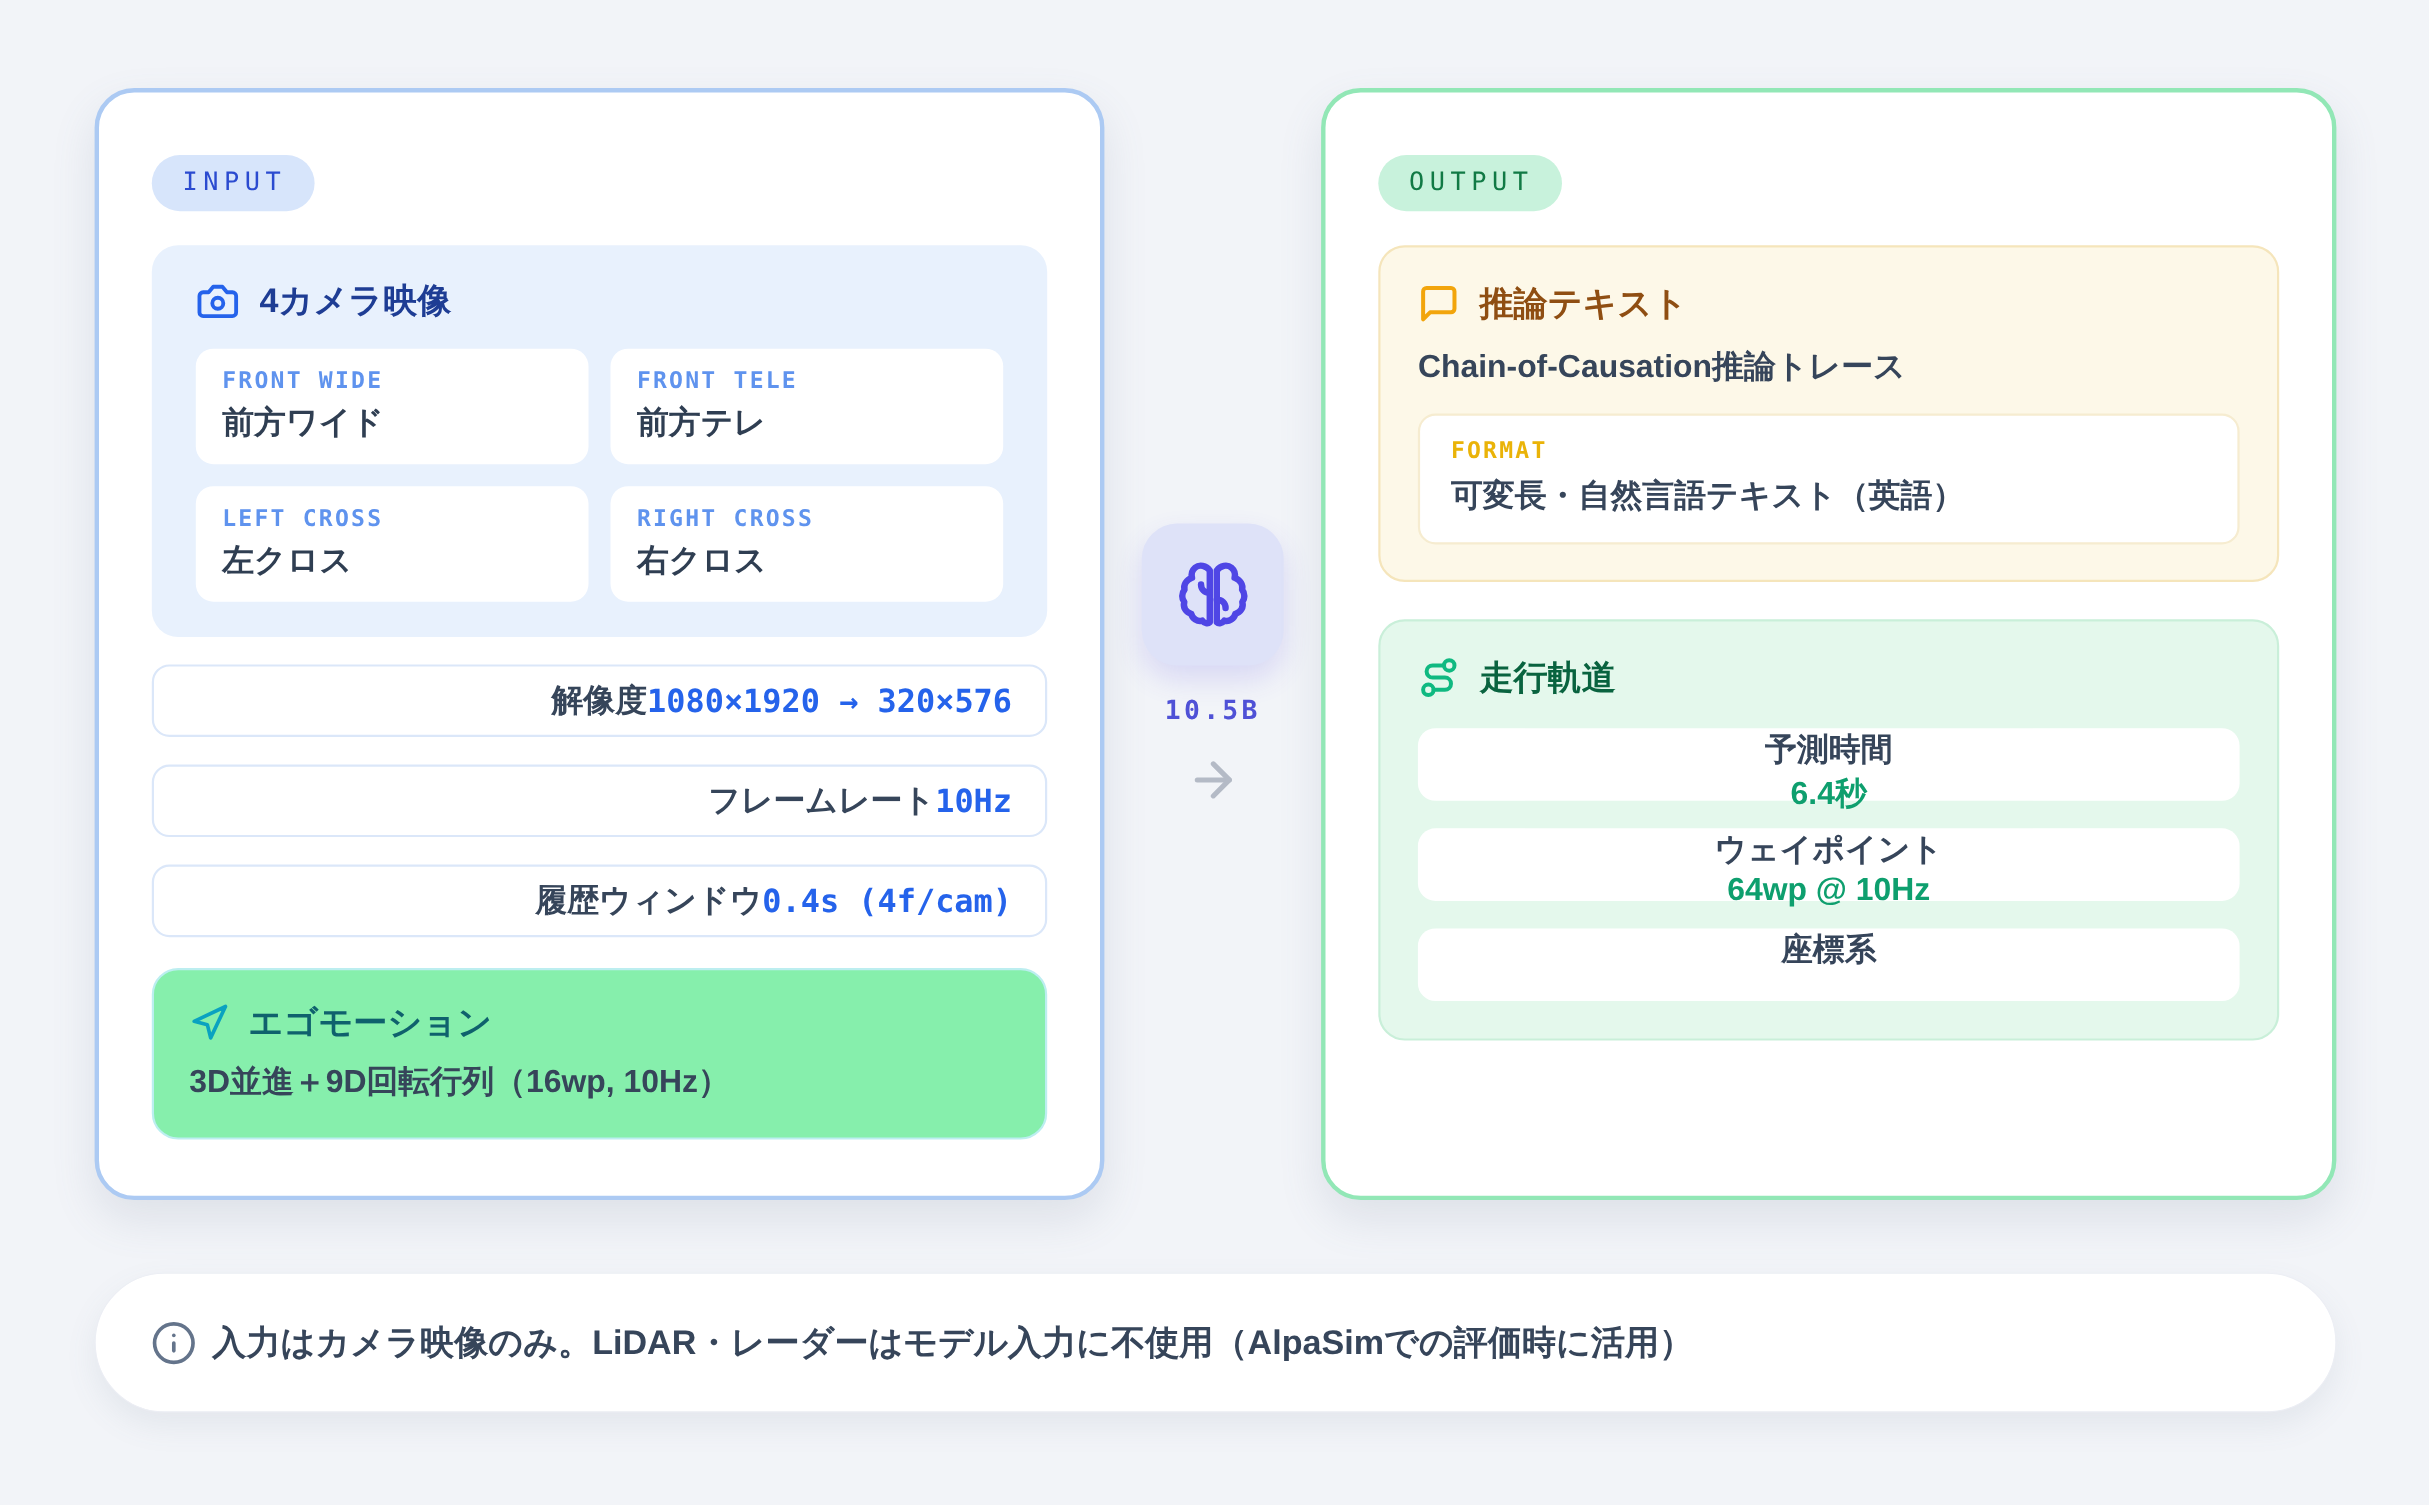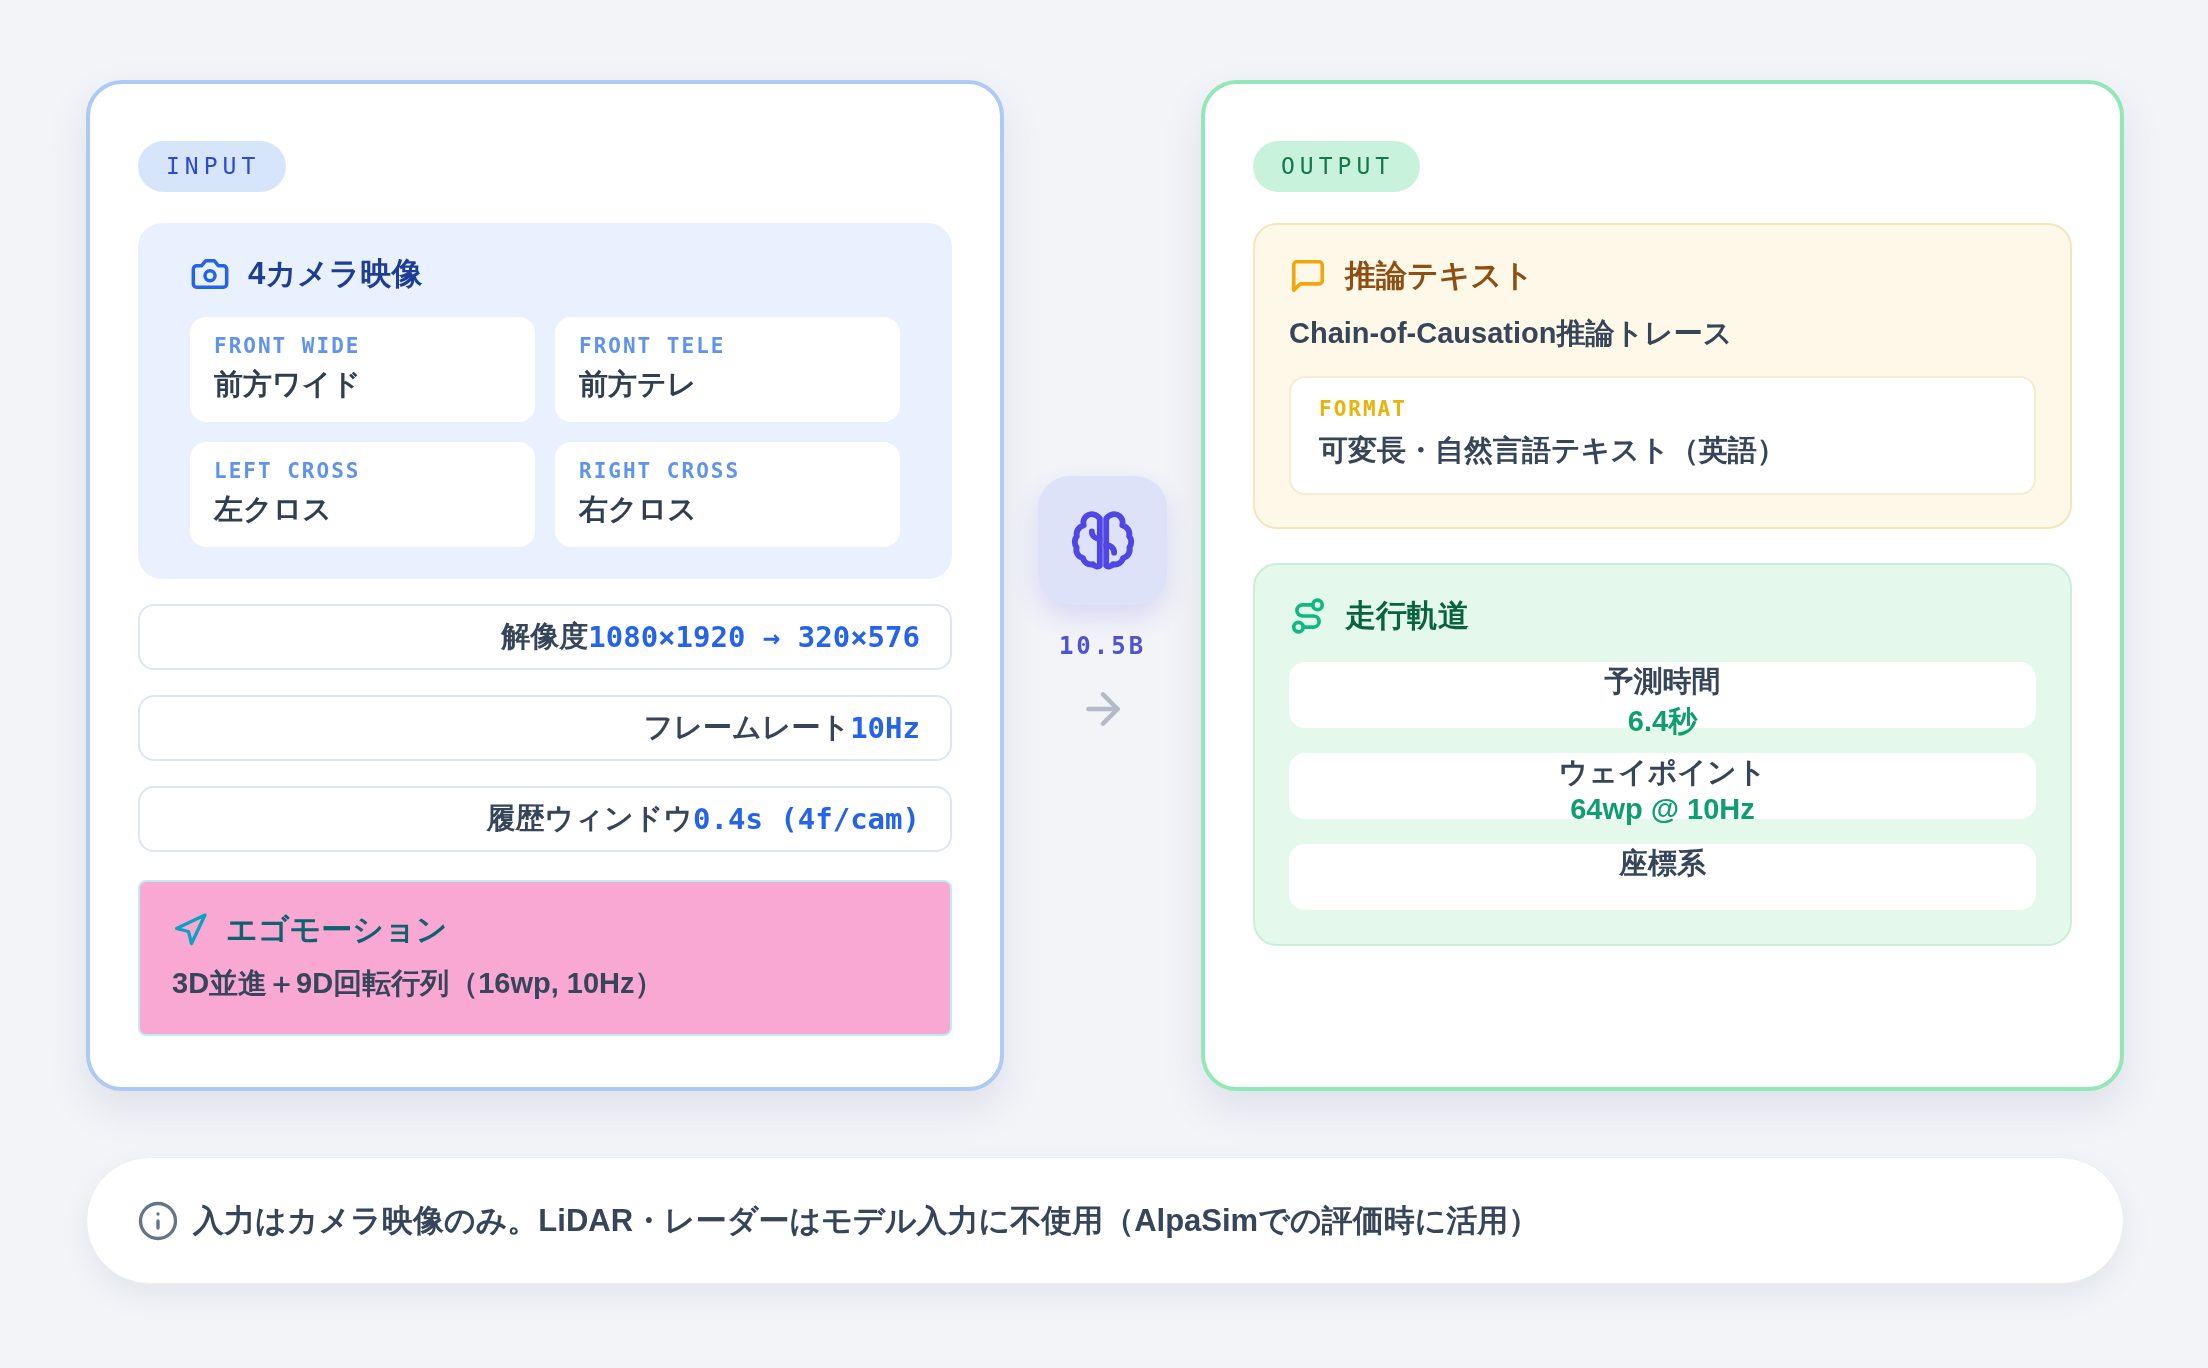--- a/index.html
+++ b/index.html
@@ -32,38 +32,38 @@
     padding:12px 26px 13px 28px;
     border-radius:26px;
   }
   .badge-input  { background:#d7e5fb; color:#2b4bd0; }
   .badge-output { background:#c8f2dc; color:#117a45; }
 
   .section-header { display:flex; align-items:center; gap:18px; }
   .section-title  { font-size:31px; font-weight:800; }
 
   
-  .camera-section { margin-top:31px; background:#e8f1fd; border-radius:24px; padding:30px 52px 32px; }
+  .camera-section { margin-top:31px; background:#e8f1fd; border-radius:24px; padding:30px 40px 32px; }
   .camera-section .section-title { color:#1e3d94; }
   .camera-grid { margin-top:22px; display:grid; grid-template-columns:1fr 1fr; gap:20px; }
   .camera-card { background:#ffffff; border-radius:16px; padding:17px 24px; }
   .cam-label { font-family:"DejaVu Sans Mono", monospace; font-weight:bold; font-size:21px; letter-spacing:2px; color:#5f93ee; }
   .cam-name  { margin-top:7px; font-size:29px; font-weight:800; color:#2f3e52; }
 
   
   .spec-row {
     margin-top:25px; background:#ffffff; border:2px solid #dbe7f9; border-radius:16px;
     height:66px; display:flex; align-items:center; justify-content:flex-end; padding:0 30px;
   }
   .spec-row:first-of-type { margin-top:36px; }
   .spec-label { font-size:29px; font-weight:800; color:#36455a; }
   .spec-value { font-family:"DejaVu Sans Mono", monospace; font-weight:bold; font-size:29px; color:#2563eb; }
 
   
-  .ego-section { margin-top:28px; background:#f9a8d4; border:2px solid #bceef0; border-radius:8px; padding:27px 32px 30px; }
+  .ego-section { margin-top:28px; background:#86efac; border:2px solid #bceef0; border-radius:24px; padding:27px 32px 30px; }
   .ego-section .section-title { color:#0f616d; }
   .ego-body { margin-top:13px; font-size:29px; font-weight:800; color:#36455a; }
 
   
   .connector { width:197px; display:flex; flex-direction:column; align-items:center; padding-top:396px; }
   .brain-tile {
     width:129px; height:129px; background:#dee2f8; border-radius:32px;
     display:flex; align-items:center; justify-content:center;
     box-shadow:0 12px 26px rgba(79,70,229,.16);
   }

